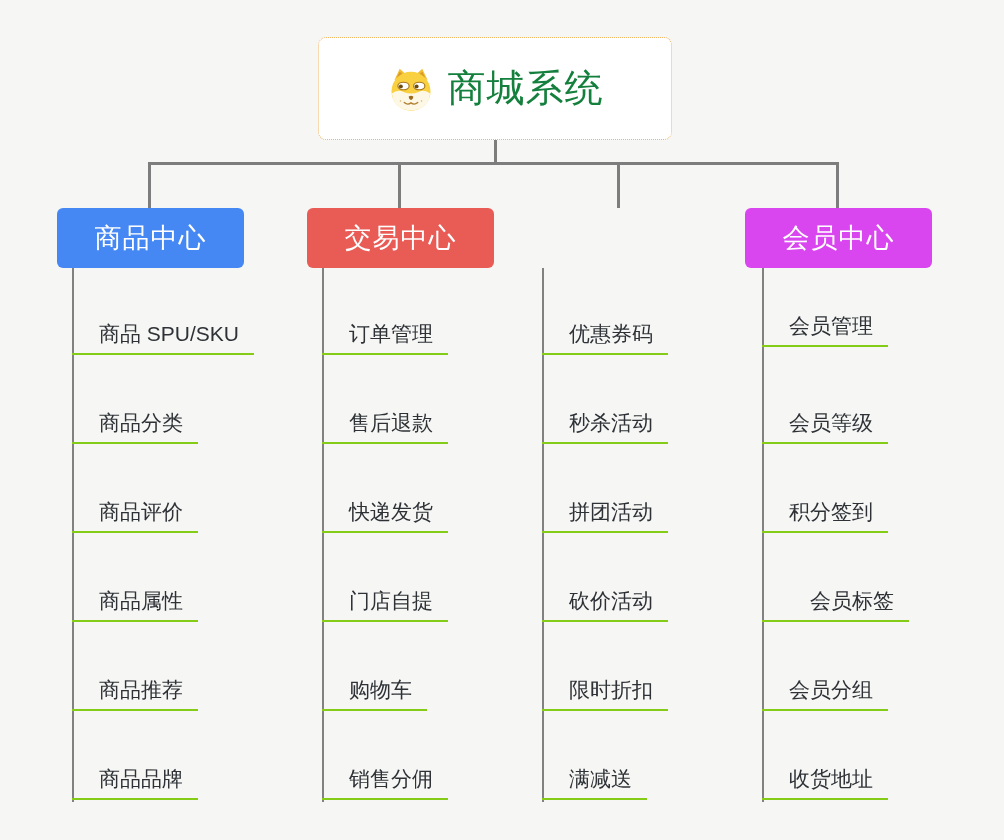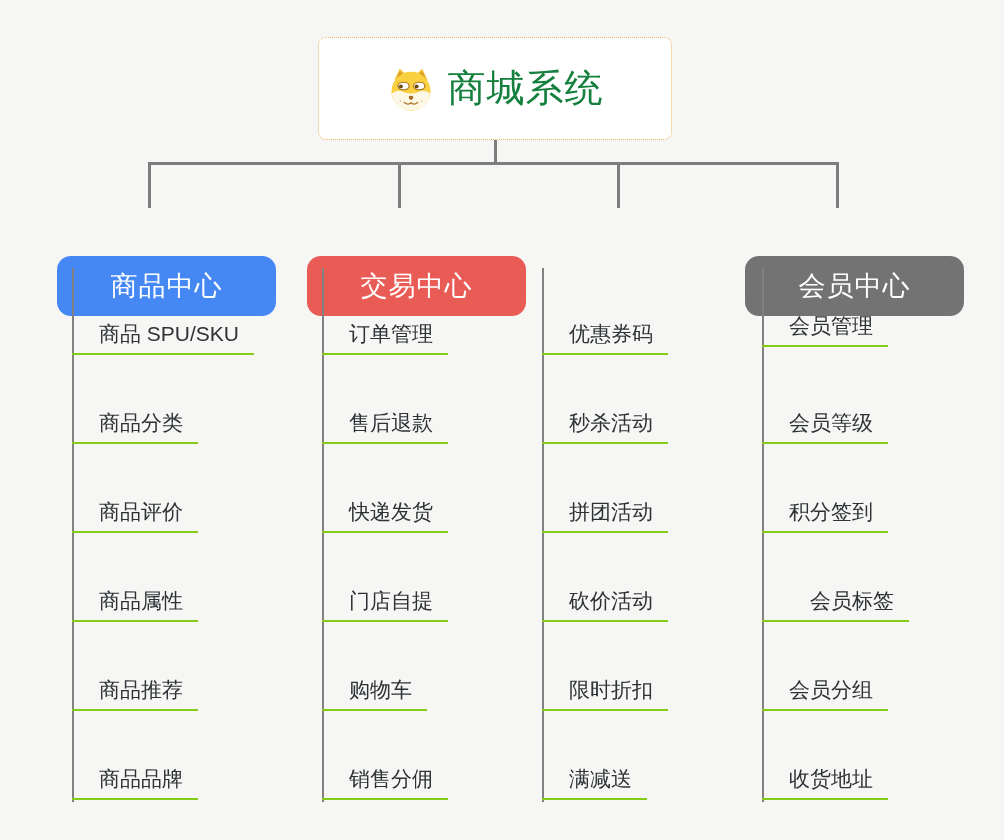--- a/index.html
+++ b/index.html
@@ -32,29 +32,28 @@
     letter-spacing:1px;
     white-space:nowrap;
   }
   .doge{width:48px;height:46px;flex:0 0 auto;}
   
   .line{position:absolute;background:#7d7d7d;}
   
   .branch-box{
     position:absolute;
     top:208px;
-    width:219px;height:60px;
-    border-radius:14px;
+    width:187px;height:60px;
+    border-radius:6px;
     display:flex;align-items:center;justify-content:center;
     color:#ffffff;
     font-size:27px;
     letter-spacing:1px;
     white-space:nowrap;
     box-sizing:border-box;
-    margin-top:48px;
   }
   .branch-0{left:57px;background:#4588f4;}
   .branch-1{left:307px;background:#e95b55;}
   .branch-2{left:526px;background:#eba63c;}
   .branch-3{left:745px;background:#6cbe40;}
   
   .column{
     position:absolute;
     top:268px;
     height:536px;
@@ -117,21 +116,21 @@
 
   <div class="line" style="left:494px;top:140px;width:3px;height:25px;"></div>
   <div class="line" style="left:148px;top:162px;width:691px;height:3px;border-radius:2px;"></div>
   <div class="line" style="left:148px;top:162px;width:3px;height:46px;"></div>
   <div class="line" style="left:398px;top:162px;width:3px;height:46px;"></div>
   <div class="line" style="left:617px;top:162px;width:3px;height:46px;"></div>
   <div class="line" style="left:836px;top:162px;width:3px;height:46px;"></div>
 
   <div class="branch-box branch-0" style="background: rgb(69, 136, 244);">商品中心</div>
   <div class="branch-box branch-1" style="background: rgb(233, 91, 85);">交易中心</div>
-  <div class="branch-box branch-3" style="background: #737373;">会员中心</div>
+  <div class="branch-box branch-3" style="background: #d946ef;">会员中心</div>
 
   <div class="column col-0">
     <div class="trunk"></div>
   <div class="leaf-item" style="top: 87px;">商品 SPU/SKU</div>
       <div class="leaf-item" style="top: 176px;">商品分类</div>
       <div class="leaf-item" style="top: 265px;">商品评价</div>
       <div class="leaf-item" style="top: 354px;">商品属性</div>
       <div class="leaf-item" style="top: 443px;">商品推荐</div>
       <div class="leaf-item" style="top: 532px;">商品品牌</div>
     </div>

